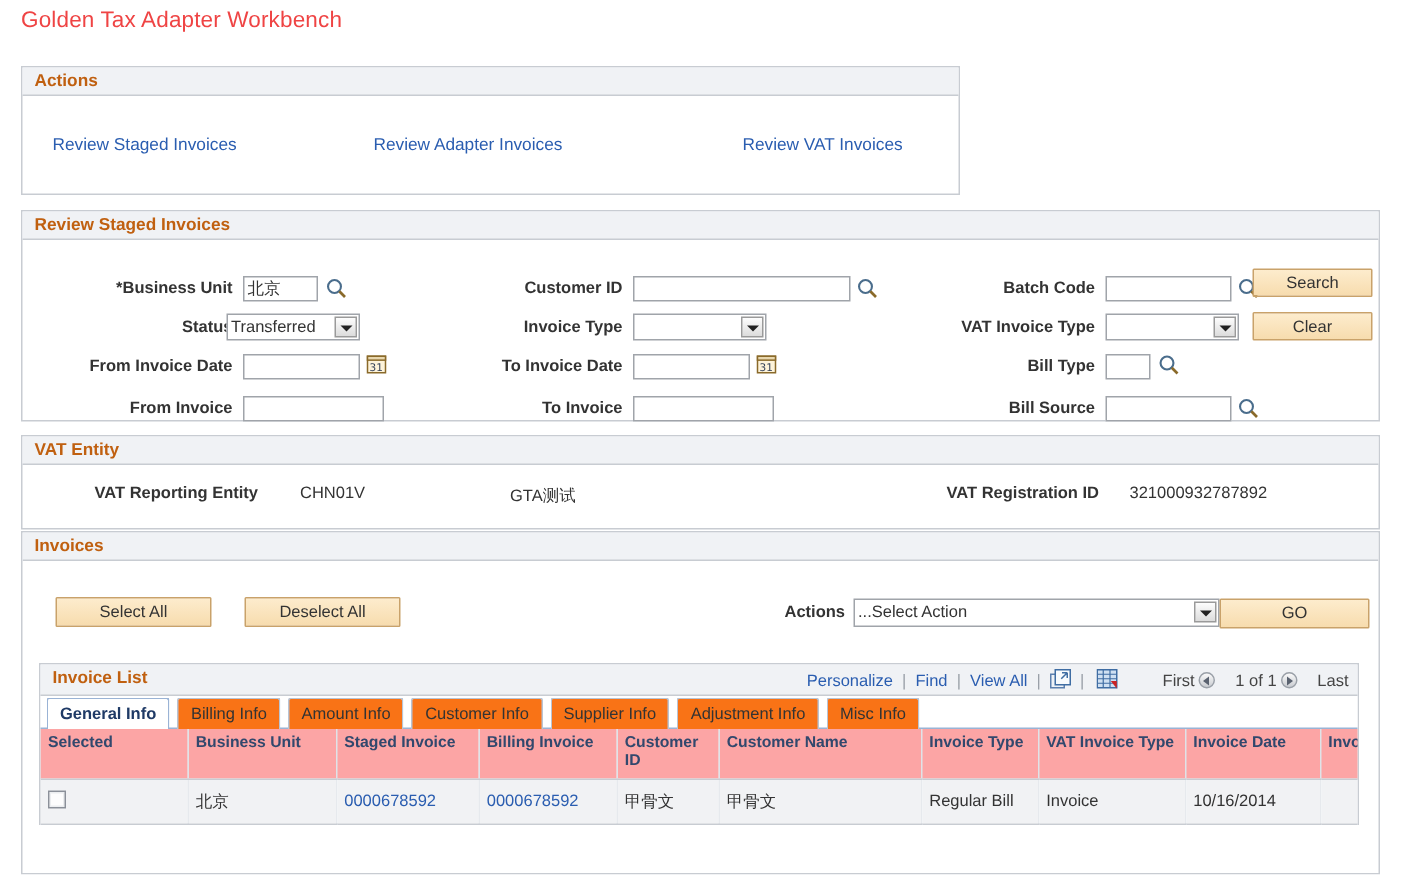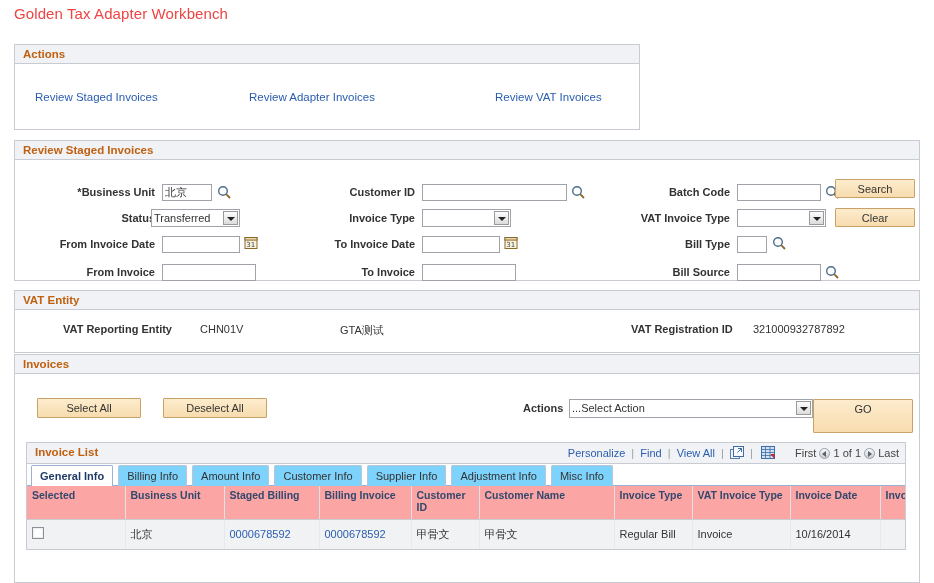--- a/index.html
+++ b/index.html
@@ -151,21 +151,21 @@
     position: absolute; left: 8px; top: 3px;
     color: #c06010; font-weight: bold; font-size: 11.5px;
   }
   .grid-tools {
     position: absolute; right: 0; top: 3px;
     font-size: 11px; color: #555;
     white-space: nowrap;
   }
   .grid-tools a { color: #2a5db0; text-decoration: none; cursor: pointer; }
   .grid-tools .sepr { color: #9aa0a8; margin: 0 3px; }
-  .nav-txt { color: #444; }
+  .nav-txt { color: #444; margin-left: 10px; }
   .nav-arrow {
     display: inline-block; width: 11px; height: 11px;
     border-radius: 50%;
     background: linear-gradient(#fafafa,#c9ccd1);
     border: 1px solid #9aa0a8;
     position: relative; vertical-align: -2px;
     cursor: pointer;
   }
   .nav-arrow:after {
     content:""; position:absolute; top:2px;
@@ -183,21 +183,21 @@
     padding-left: 4px;
     white-space: nowrap;
   }
   .tab {
     display: inline-block;
     height: 21px; line-height: 20px;
     padding: 0 8px;
     margin-right: 2px;
     font-size: 11px;
     color: #333;
-    background: #7dd3fc;
+    background: #f97316;
     border: 1px solid #b9c4d4;
     border-bottom: none;
     border-radius: 2px 2px 0 0;
     cursor: pointer;
     vertical-align: top;
     position: relative; top: 1px;
   }
   .tab.active {
     background: #ffffff;
     font-weight: bold;
@@ -379,21 +379,21 @@
     <div class="group-body">
 
       <div class="btn" style="left:22px; top:24px; width:104px; height:20px; line-height:19px;">Select All</div>
       <div class="btn" style="left:148px; top:24px; width:104px; height:20px; line-height:19px;">Deselect All</div>
 
       <div style="position:absolute; left:508px; top:28px; font-weight:bold; font-size:11px;">Actions</div>
       <div class="sel" style="left:554px; top:25px; width:244px; height:19px; line-height:17px;">
         <span>...Select Action</span>
         <span class="arrow"></span>
       </div>
-      <div class="btn" style="left:798px; top:25px; width:100px; height:34px; line-height:18px;">GO</div>
+      <div class="btn" style="left:798px; top:25px; width:100px; height:20px; line-height:18px;">GO</div>
 
       <div class="grid-wrap">
 
         <div class="grid-hdr">
           <div class="grid-title">Invoice List</div>
           <div class="grid-tools">
             <a>Personalize</a>
             <span class="sepr">|</span>
             <a>Find</a>
             <span class="sepr">|</span>
@@ -451,21 +451,21 @@
                 <col style="width:135px">
                 <col style="width:78px">
                 <col style="width:98px">
               <col style="width:90px">
                 <col style="width:122px">
             </colgroup>
             <thead>
               <tr>
                 <th>Selected</th>
                 <th>Business Unit</th>
-                <th>Staged Billing</th>
+                <th>Staged Invoice</th>
                 <th>Billing Invoice</th>
                 <th>Customer ID</th>
                 <th>Customer Name</th>
                 <th>Invoice Type</th>
                 <th>VAT Invoice Type</th>
                 <th>Invoice Date</th>
                 <th>Invoice</th>
               </tr>
             </thead>
             <tbody>

